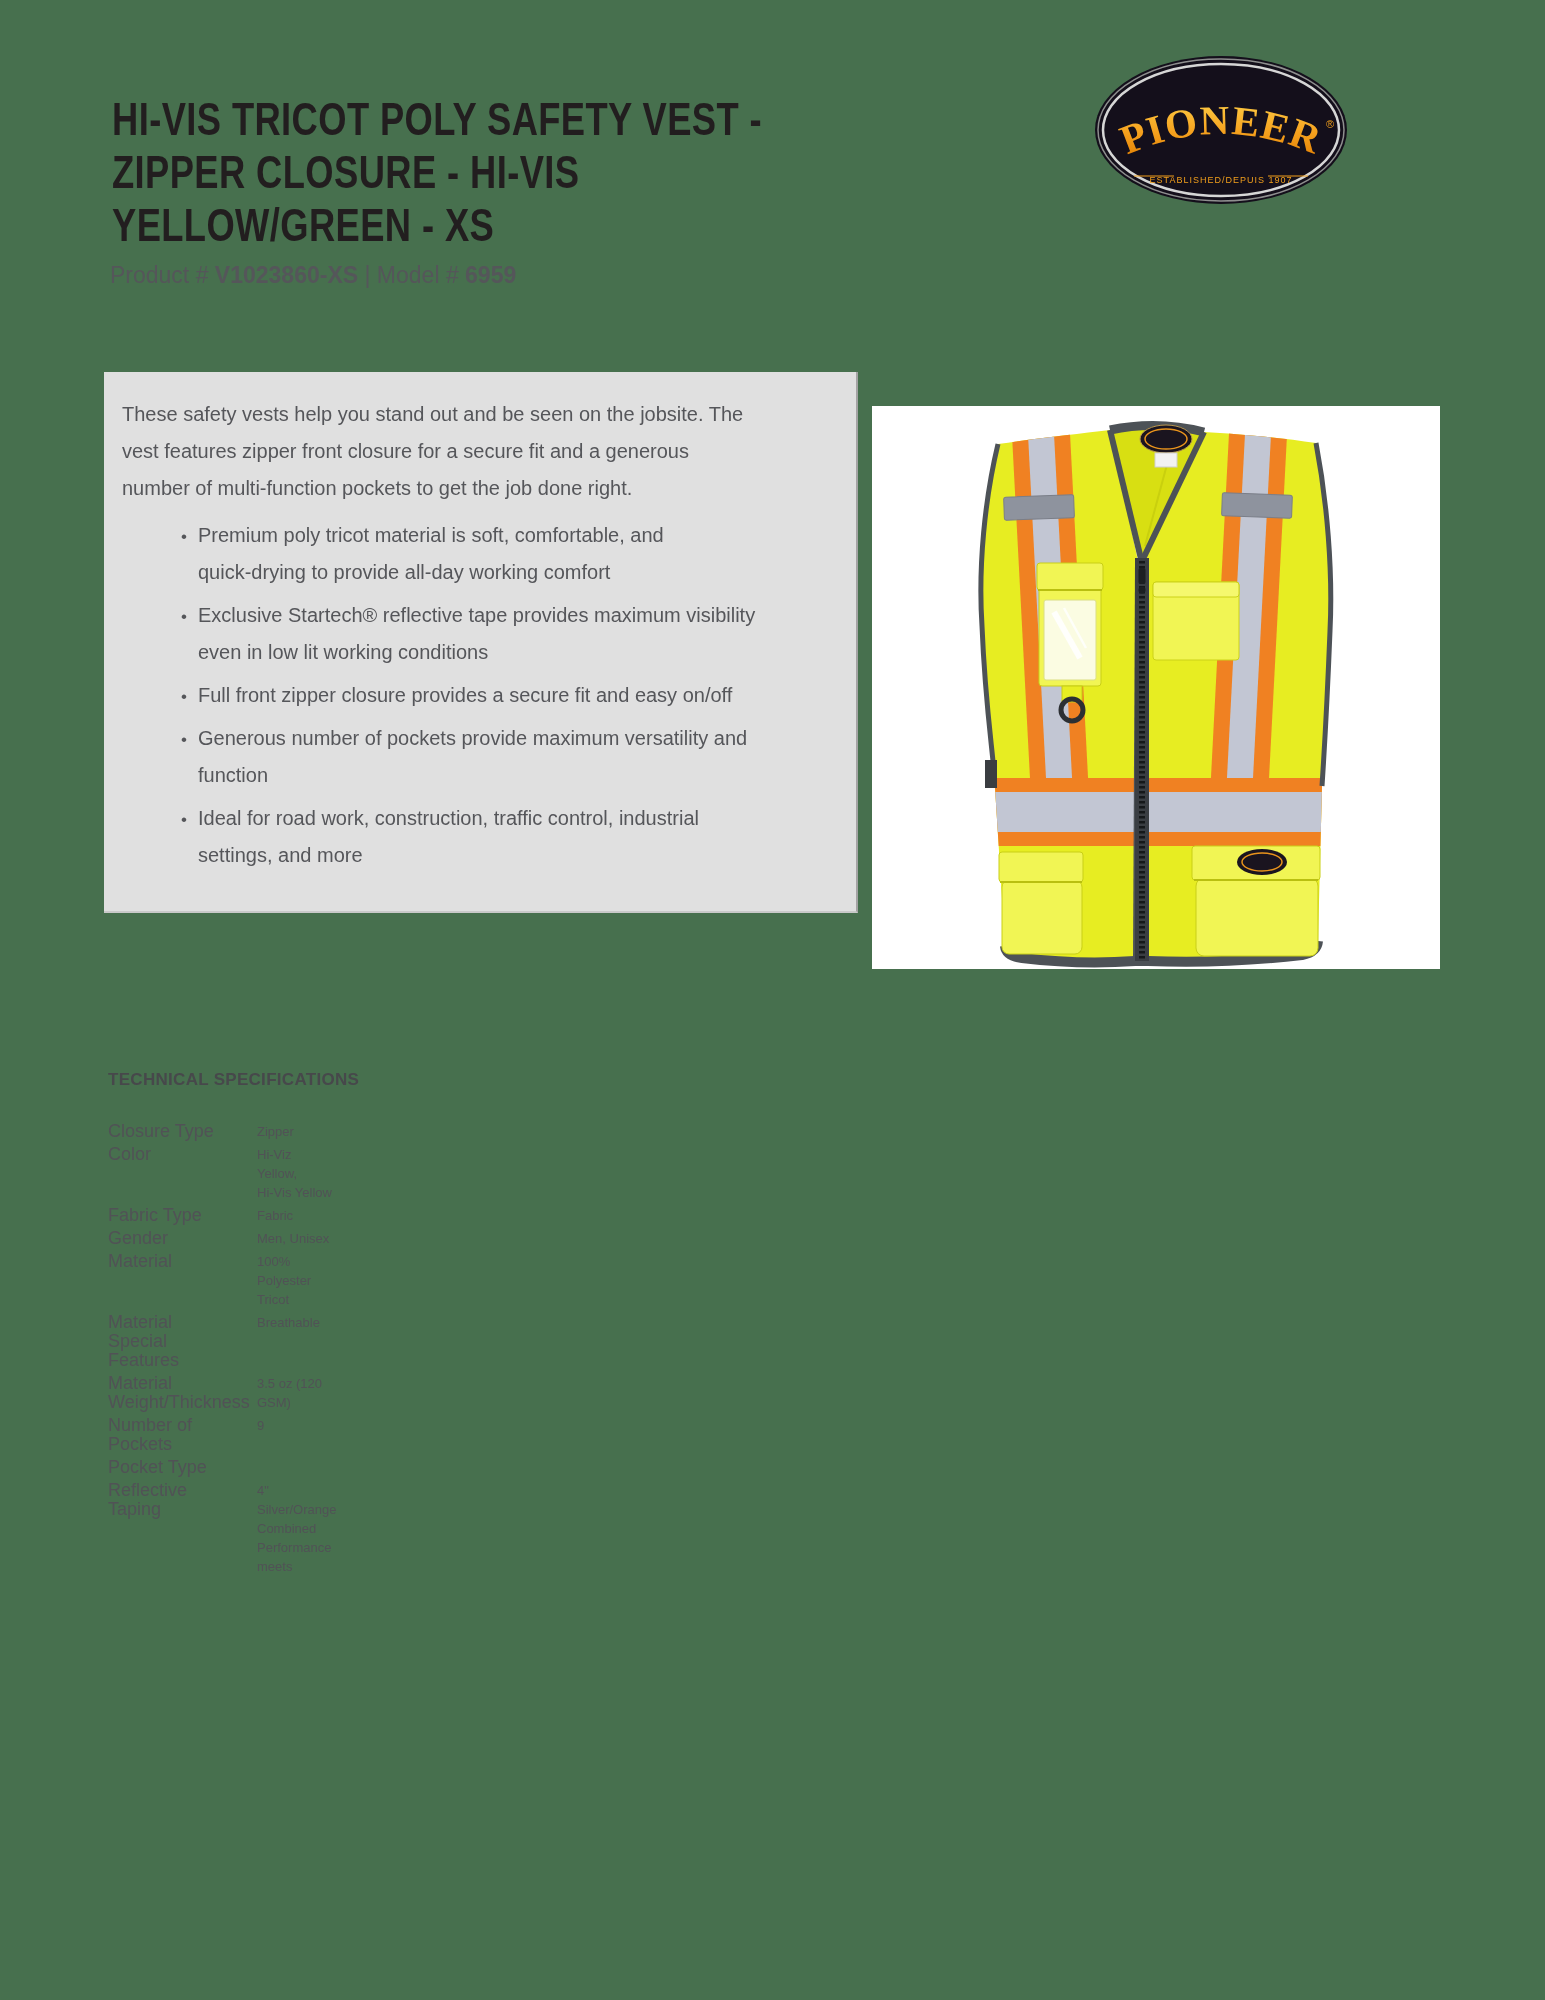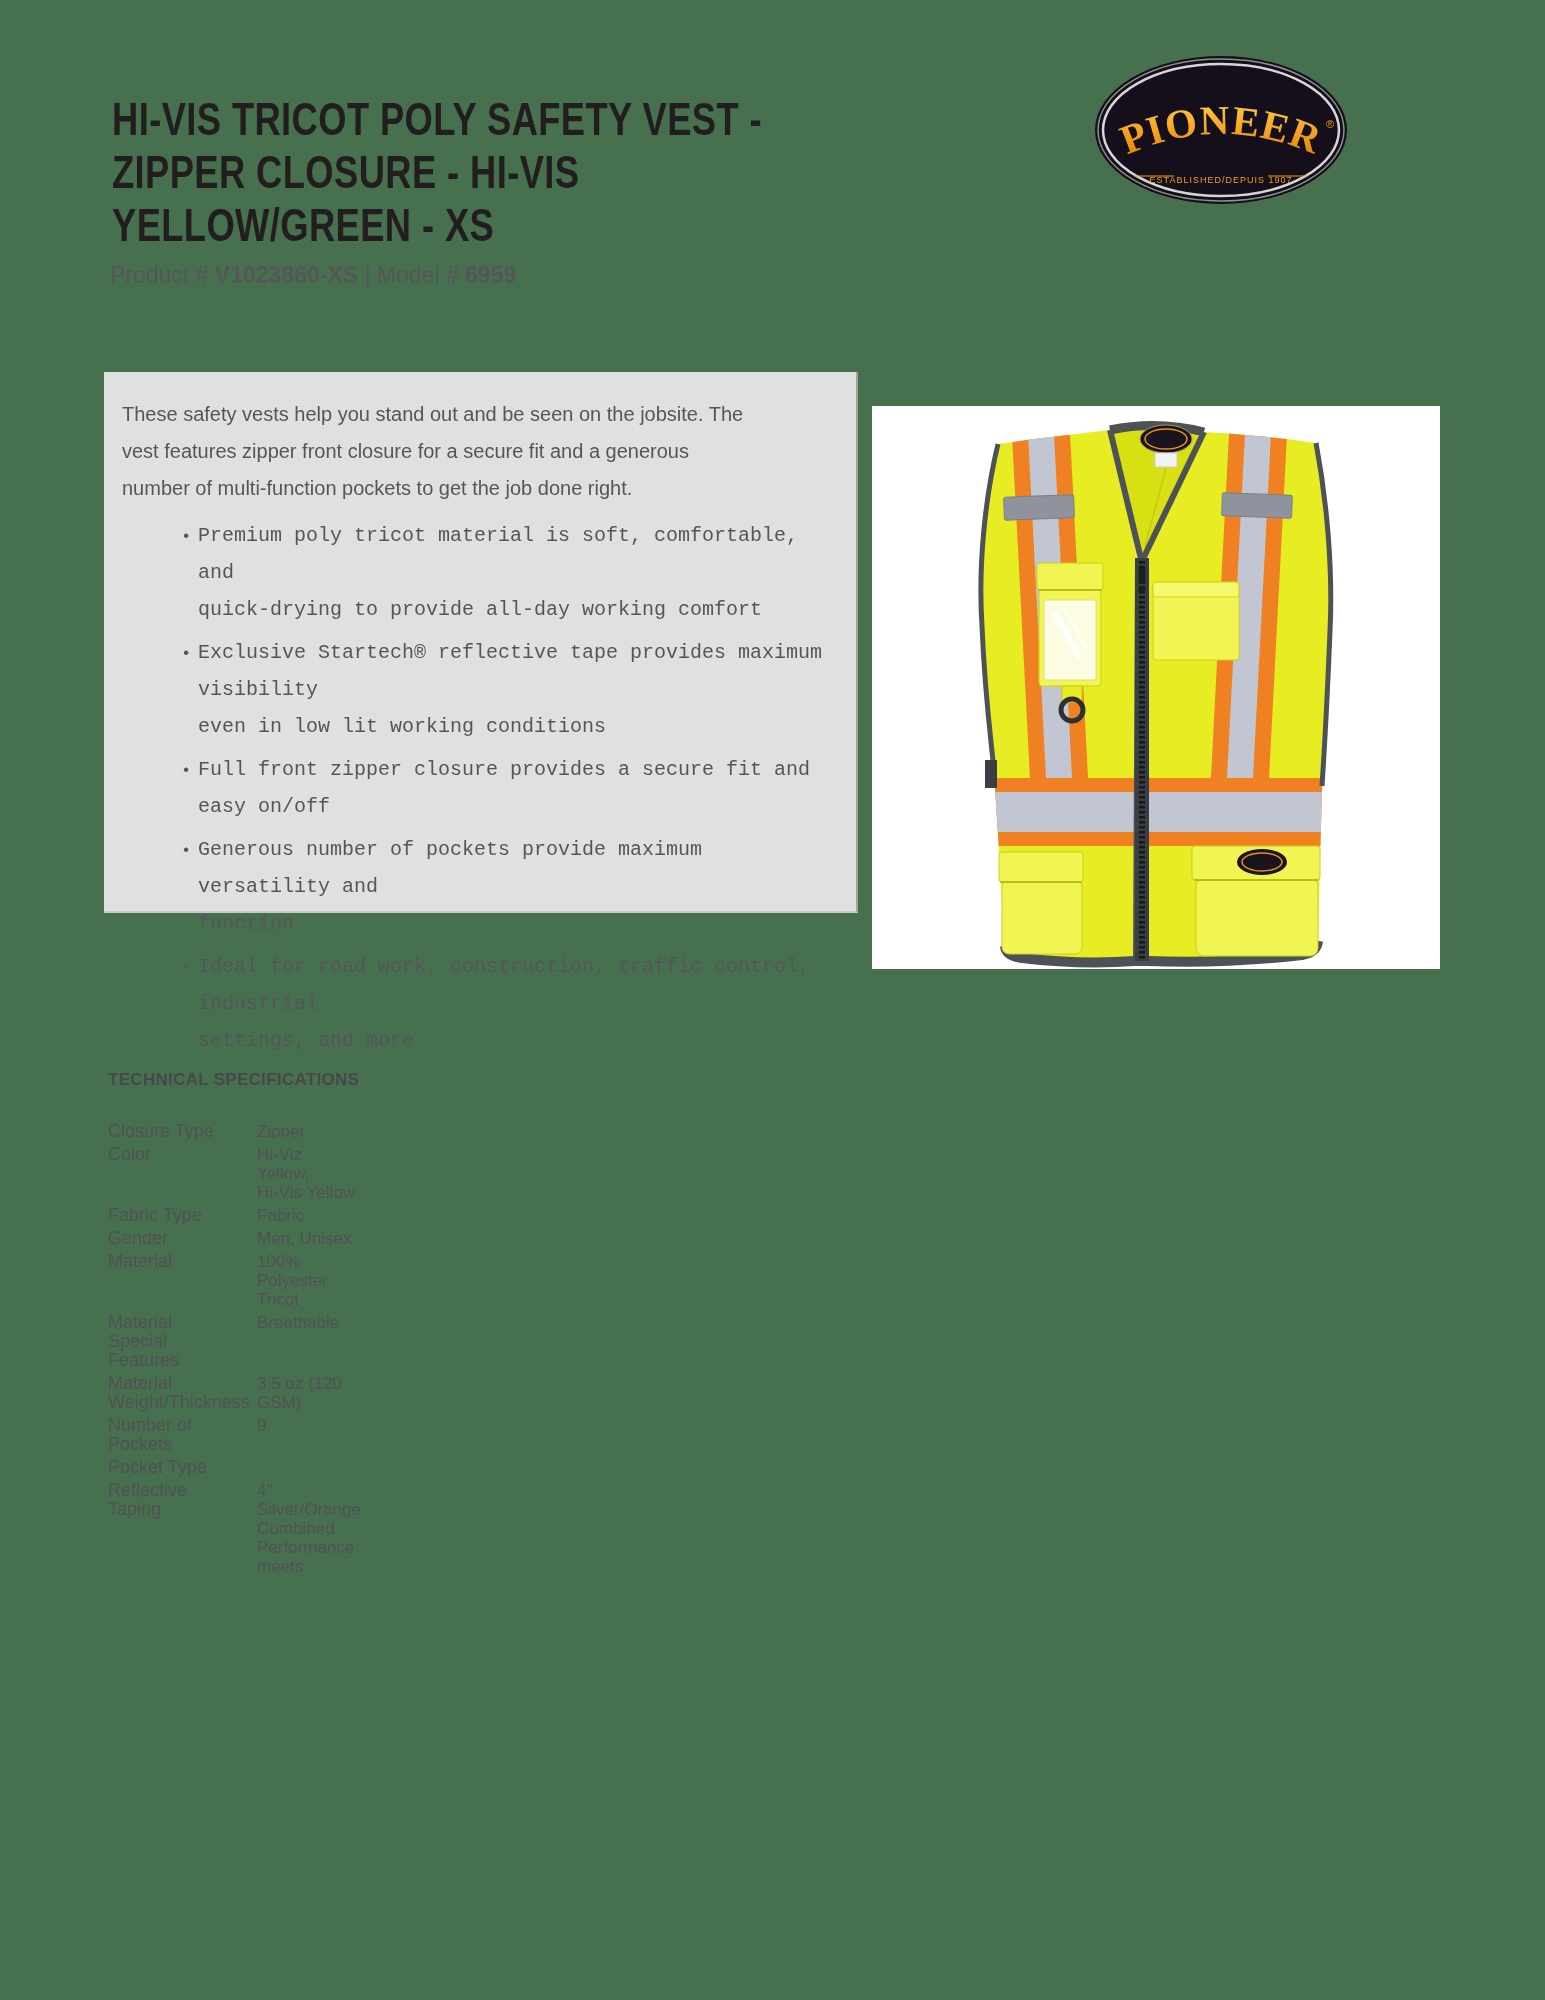--- a/index.html
+++ b/index.html
@@ -29,39 +29,39 @@
     border-right:2px solid #a3a3a3;border-bottom:2px solid #c9c9c9;
     color:var(--muted-text,#55565a);
   }
   .desc-intro{
     margin:24px 20px 0 18px;
     font-size:20px;line-height:37px;white-space:pre-line;
   }
   .desc-bullets{margin:10px 14px 0 0;padding:0;list-style:none;}
   .desc-bullets li{
     position:relative;padding-left:94px;margin-bottom:6px;
-    font-size:20px;line-height:37px;white-space:pre-line;font-family:Liberation Mono, monospace;
+    font-size:20px;line-height:37px;white-space:pre-line;
   }
   .desc-bullets li::before{
     content:"\2022";position:absolute;left:77px;top:1px;
     font-size:17px;color:var(--muted-text,#55565a);
   }
   .image-box{
     position:absolute;left:872px;top:406px;width:568px;height:563px;
     background:var(--image-box-bg,#ffffff);
   }
   .image-box svg{display:block;}
   .specs{position:absolute;left:108px;top:1070px;width:430px;color:var(--spec-text,#515256);}
   .specs-heading{
     margin:0 0 32px 0;font-size:17px;font-weight:700;
     color:var(--spec-heading-color,#47484b);letter-spacing:.3px;
   }
   .spec-row{display:flex;margin-bottom:4px;}
   .spec-label{flex:none;width:110px;margin-right:39px;font-size:18px;line-height:19px;white-space:pre-line;}
-  .spec-value{flex:none;width:102px;font-size:17px;line-height:19px;white-space:pre-line;}
+  .spec-value{flex:none;width:102px;font-size:13px;line-height:19px;white-space:pre-line;}
 </style>
 </head>
 <body>
 
 <div class="page-title">
   <div>HI-VIS TRICOT POLY SAFETY VEST -</div>
   <div>ZIPPER CLOSURE - HI-VIS</div>
   <div>YELLOW/GREEN - XS</div>
 </div>
 

